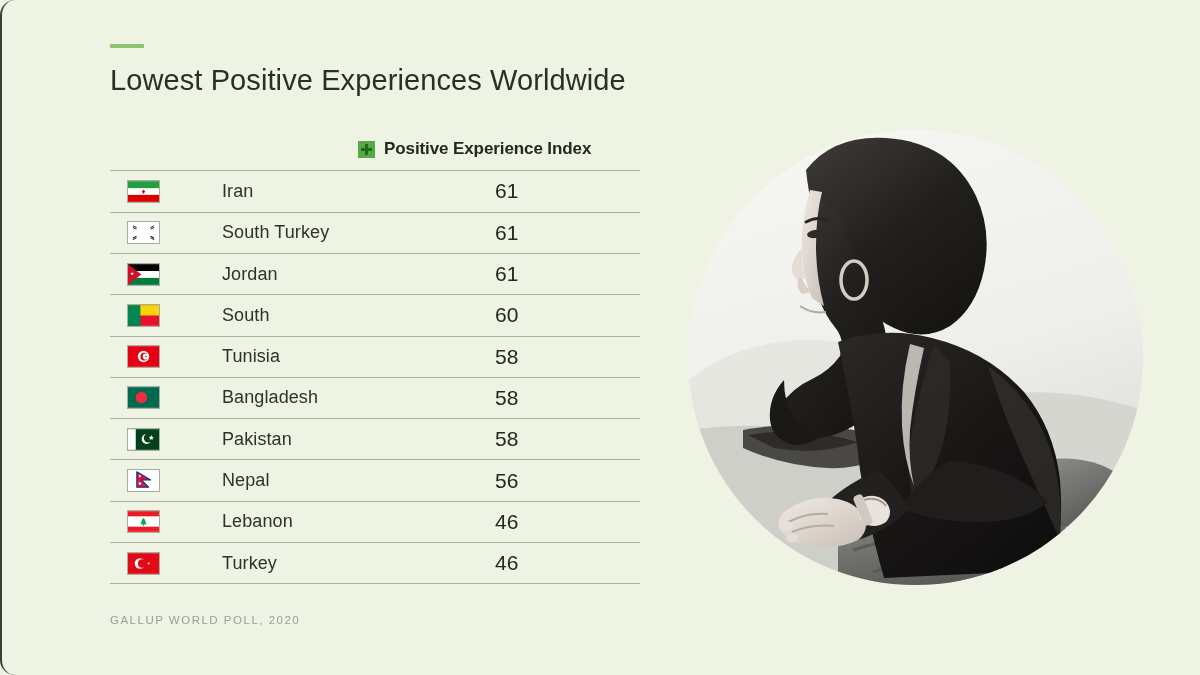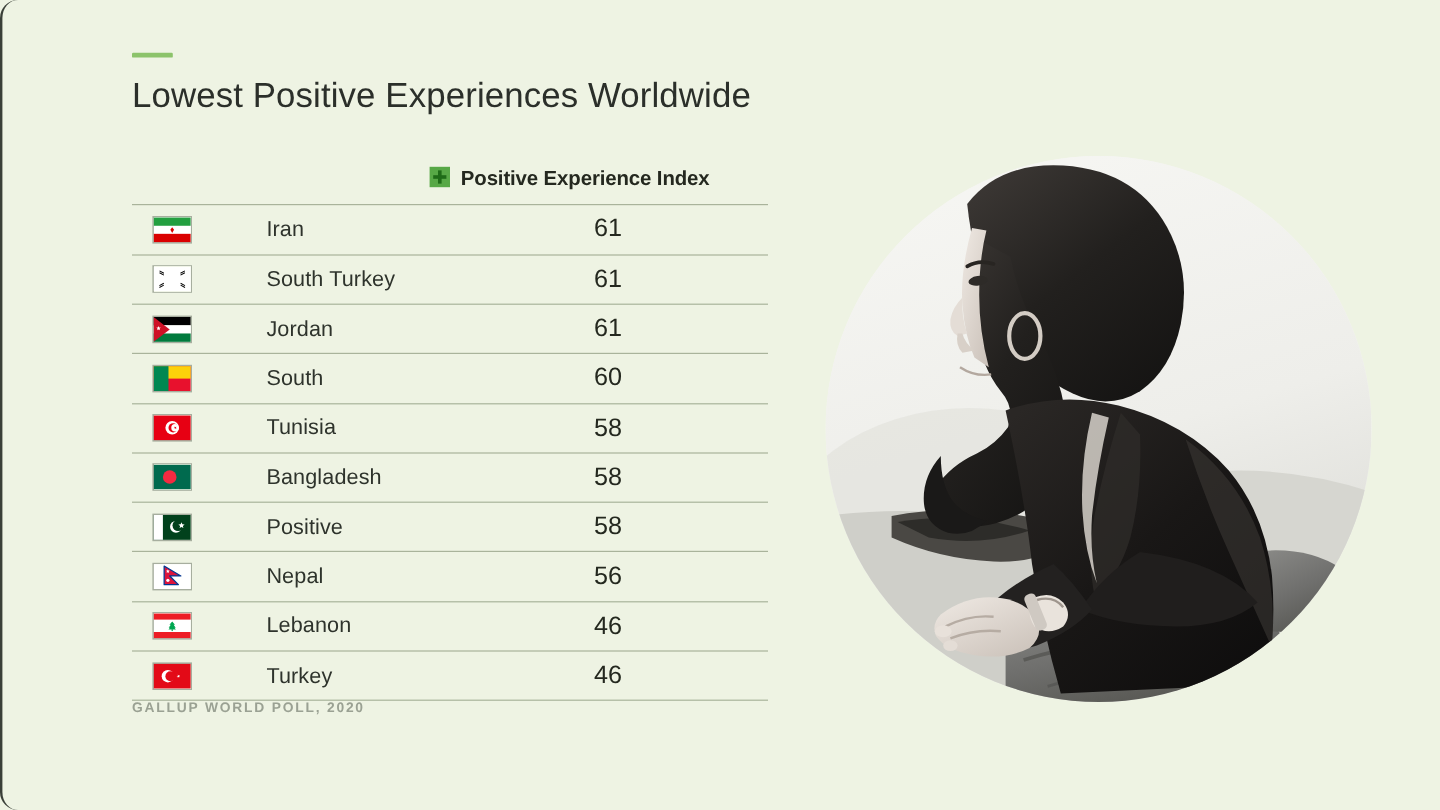--- a/index.html
+++ b/index.html
@@ -44,20 +44,21 @@
     color: #2b2f2a;
     letter-spacing: 0.1px;
     line-height: 1.15;
     margin: 0 0 42px 0;
     white-space: nowrap;
   }
 
   
   .legend {
     display: flex;
+    align-items: center;
     gap: 9px;
     margin-left: 248px;
     margin-bottom: 11px;
   }
   .legend-badge {
     width: 17px;
     height: 17px;
     background: #57a846;
     position: relative;
     flex: 0 0 auto;
@@ -121,24 +122,25 @@
 
   
   .flag {
     width: 31px;
     height: 21px;
     display: block;
     box-shadow: 0 0 0 1px rgba(80,90,75,0.45);
   }
 
   .source {
+    margin-top: 30px;
     font-size: 11.5px;
     letter-spacing: 1.5px;
     color: #9aa193;
-    font-weight: 700;
+    font-weight: 400;
   }
 
   
   .portrait-wrap {
     position: absolute;
     left: 686px;
     top: 130px;
     width: 455px;
     height: 455px;
     border-radius: 50%;
@@ -248,21 +250,21 @@
         <div class="row">
           <div class="cell-flag">
             <svg class="flag" viewBox="0 0 60 40">
       <rect width="60" height="40" fill="#01411c"></rect>
       <rect width="15" height="40" fill="#fff"></rect>
       <circle cx="36" cy="19" r="9.5" fill="#fff"></circle>
       <circle cx="39.5" cy="17" r="9" fill="#01411c"></circle>
       <path d="M45 11.5 l1.4 3.4 3.6 0.3 -2.8 2.4 0.9 3.5 -3.1 -1.9 -3.1 1.9 0.9 -3.5 -2.8 -2.4 3.6 -0.3 z" fill="#fff"></path>
     </svg>
           </div>
-          <div class="cell-country">Positive</div>
+          <div class="cell-country">Pakistan</div>
           <div class="cell-value">58</div>
         </div>
         <div class="row">
           <div class="cell-flag">
             <svg class="flag" viewBox="0 0 60 40">
       <rect width="60" height="40" fill="#fff"></rect>
       <path d="M17 3 L44 19 L26 19 L40 33 L17 33 Z" fill="#dc143c" stroke="#003893" stroke-width="2" stroke-linejoin="round"></path>
       <circle cx="23" cy="26" r="2.6" fill="#fff"></circle>
       <path d="M23 8 l0.9 2.2 2.3 0.2 -1.8 1.5 0.6 2.2 -2 -1.2 -2 1.2 0.6 -2.2 -1.8 -1.5 2.3 -0.2 z" fill="#fff"></path>
     </svg>

